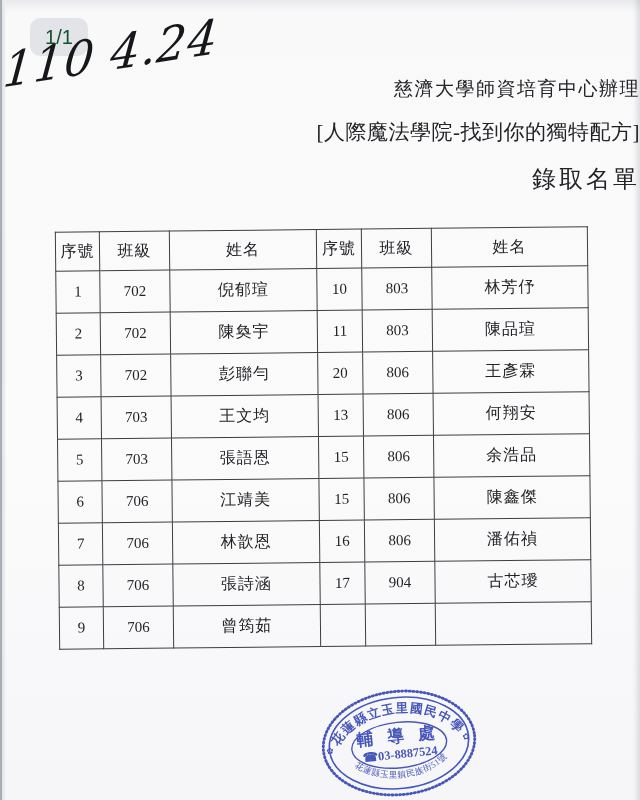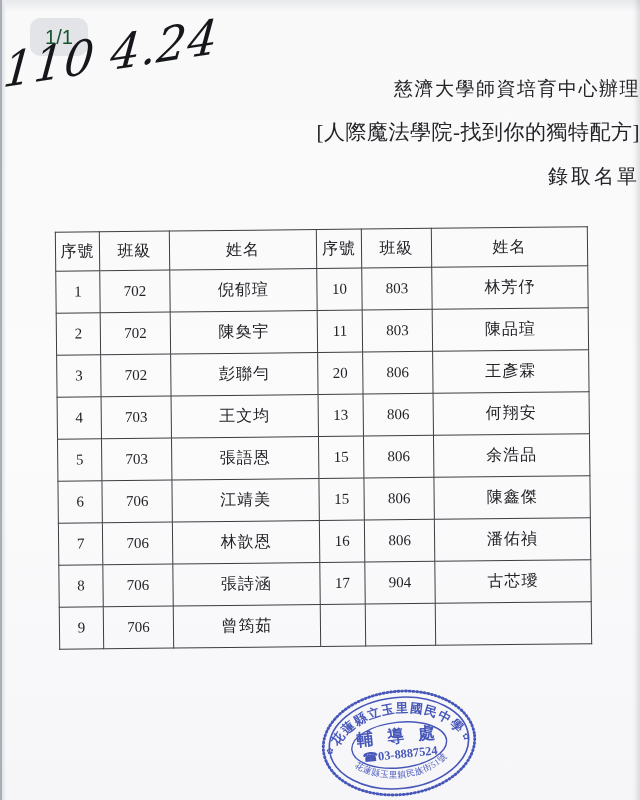--- a/index.html
+++ b/index.html
@@ -19,21 +19,21 @@
          font-family:"Liberation Sans","DejaVu Sans",sans-serif;font-size:20px;font-weight:500;}
   
   .handwriting{position:absolute;left:6px;top:42px;width:220px;color:#16171a;
                font-family:"DejaVu Serif",serif;font-style:italic;font-weight:500;
                font-size:47px;letter-spacing:1px;white-space:nowrap;
                transform:rotate(-9deg) skewX(-14deg);transform-origin:left top;}
   
   .title{position:absolute;left:0;width:100%;text-align:right;color:#232327;}
   .title-1{top:76px;font-size:19px;letter-spacing:1.5px;}
   .title-2{top:118px;font-size:21px;letter-spacing:.5px;}
-  .title-3{top:163px;font-size:20px;letter-spacing:3px;}
+  .title-3{top:163px;font-size:24px;letter-spacing:3px;}
   
   table.roster{position:absolute;left:57px;top:229px;width:532px;border-collapse:collapse;
                table-layout:fixed;transform:rotate(-.6deg);color:#222326;}
   table.roster th,table.roster td{border:1px solid #3d3e42;text-align:center;vertical-align:middle;
                padding:0;font-weight:normal;overflow:hidden;}
   table.roster th{height:38px;font-size:16px;letter-spacing:1px;}
   table.roster td{height:41px;font-size:15px;}
   table.roster td.name{font-size:16px;letter-spacing:1px;}
   
   .stamp{position:absolute;left:318px;top:687px;width:162px;height:112px;

